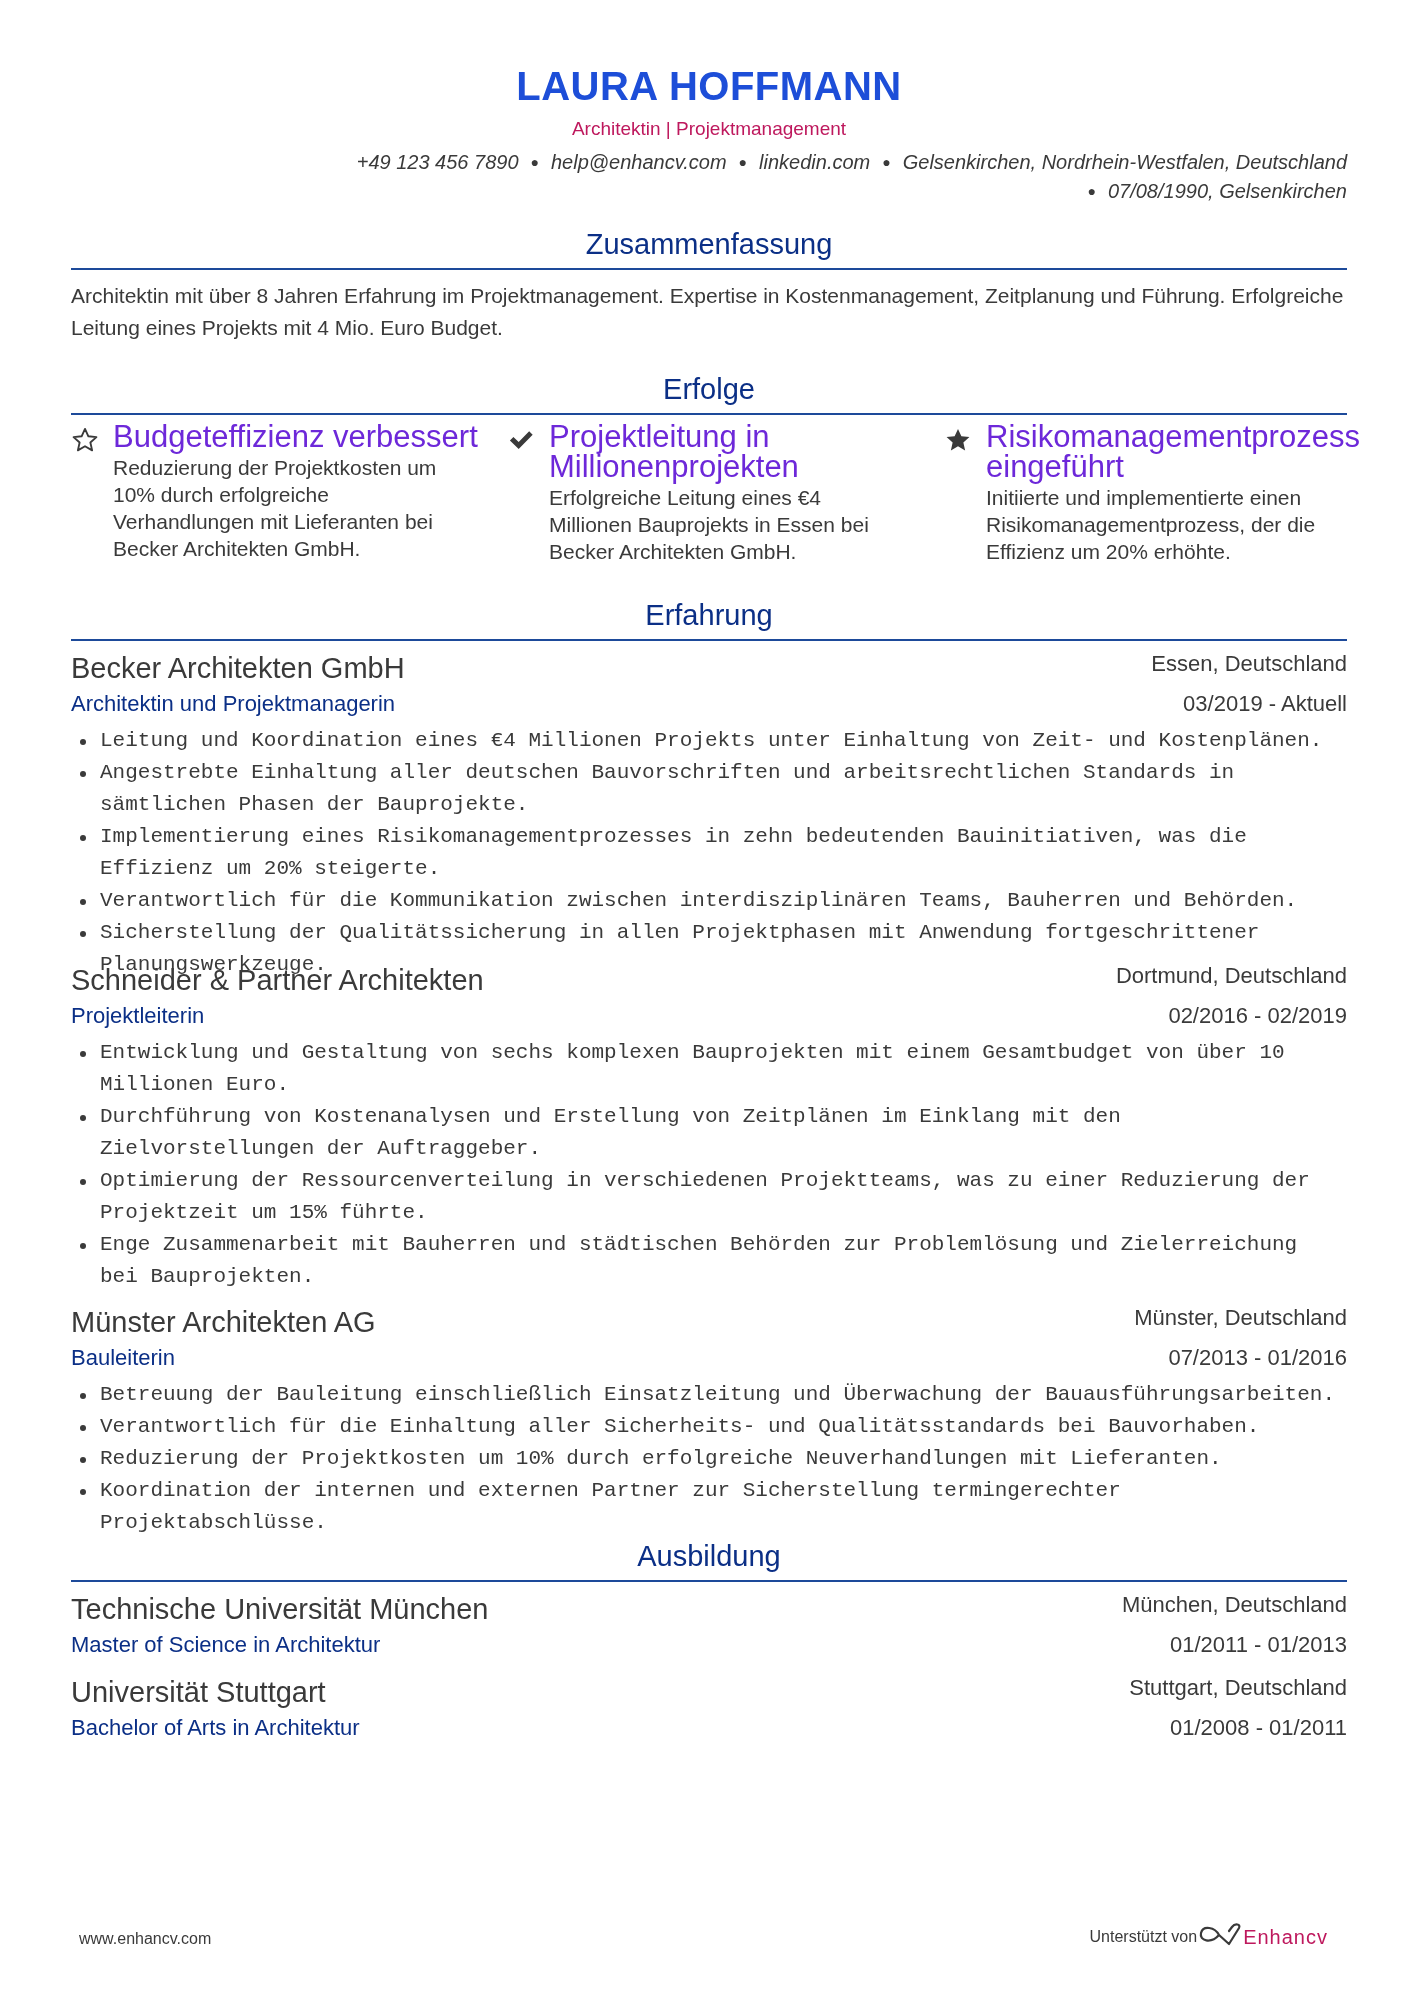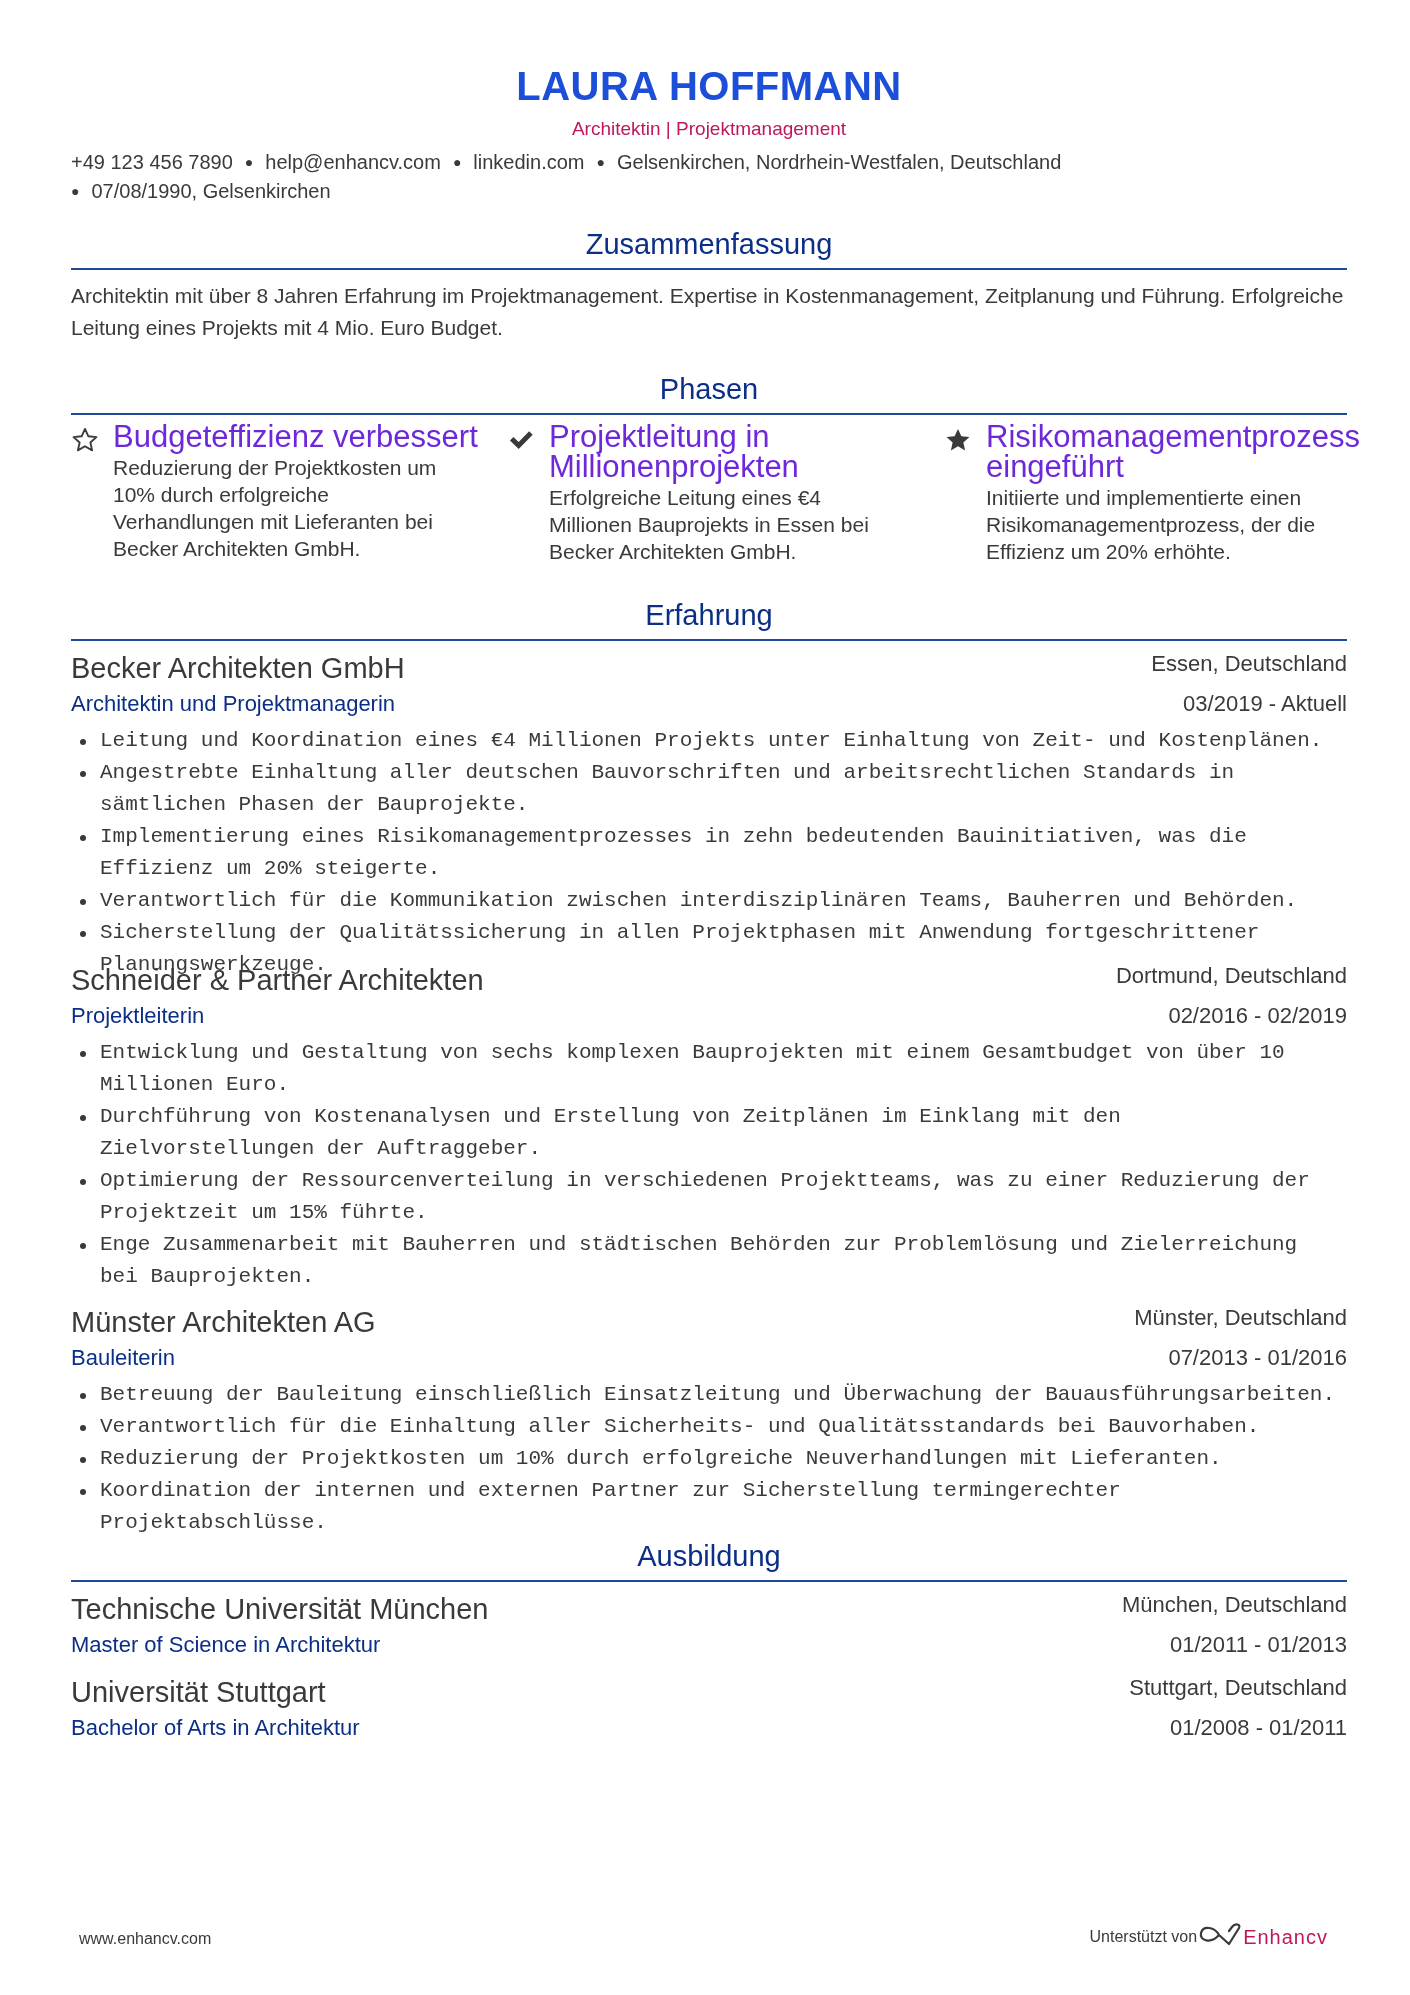--- a/index.html
+++ b/index.html
@@ -17,21 +17,21 @@
       position: absolute; top: 62px; left: 0; width: 100%;
       text-align: center; font-weight: bold; font-size: 40px;
       color: #1d4ed8; letter-spacing: 0.5px; line-height: 48px;
     }
     .headline {
       position: absolute; top: 111px; left: 0; width: 100%;
       text-align: center; font-size: 19px; line-height: 36px; color: #be185d;
     }
     .contacts {
       position: absolute; top: 148px; left: 0; width: 100%;
-      text-align: left; font-size: 20px; line-height: 28px; color: #3a3a3a;
+      text-align: right; font-size: 20px; line-height: 28px; color: #3a3a3a; font-style: italic;
     }
     .contacts .item { display: inline-block; }
     .contacts .dot { display: inline-block; margin: 0 12px; font-size: 14px; vertical-align: 2px; }
     .contacts .line2 { display: block; margin-top: 1px; }
 
     
     .section-title {
       position: absolute; left: 0; width: 100%; text-align: center;
       font-size: 29px; line-height: 36px; color: #0b2f86;
     }
@@ -97,21 +97,21 @@
   <div class="headline">Architektin | Projektmanagement</div>
   <div class="contacts">
     <span class="item">+49 123 456 7890</span><span class="dot">●</span><span class="item">help@enhancv.com</span><span class="dot">●</span><span class="item">linkedin.com</span><span class="dot">●</span><span class="item">Gelsenkirchen, Nordrhein-Westfalen, Deutschland</span>
     <span class="line2"><span class="dot" style="margin-left:0;">●</span><span class="item">07/08/1990, Gelsenkirchen</span></span>
   </div>
 
   <div class="section-title" style="top:226px;">Zusammenfassung</div>
   <div class="section-rule" style="top:268px;"></div>
   <div class="summary">Architektin mit über 8 Jahren Erfahrung im Projektmanagement. Expertise in Kostenmanagement, Zeitplanung und Führung. Erfolgreiche Leitung eines Projekts mit 4 Mio. Euro Budget.</div>
 
-  <div class="section-title" style="top:371px;">Phasen</div>
+  <div class="section-title" style="top:371px;">Erfolge</div>
   <div class="section-rule" style="top:413px;"></div>
 
   <div class="ach" style="left:0;">
     <span class="icon">
       <svg width="28" height="28" viewBox="0 0 24 24">
           <path d="M12 2.5l2.9 6.3 6.9.7-5.2 4.6 1.5 6.8L12 17.4l-6.1 3.5 1.5-6.8L2.2 9.5l6.9-.7z" fill="none" stroke="#3a3a3a" stroke-width="1.6" stroke-linejoin="round"></path>
         </svg>
     </span>
     <div class="title">Budgeteffizienz verbessert</div>
     <div class="desc" style="width:340px;">Reduzierung der Projektkosten um 10% durch erfolgreiche Verhandlungen mit Lieferanten bei Becker Architekten GmbH.</div>

